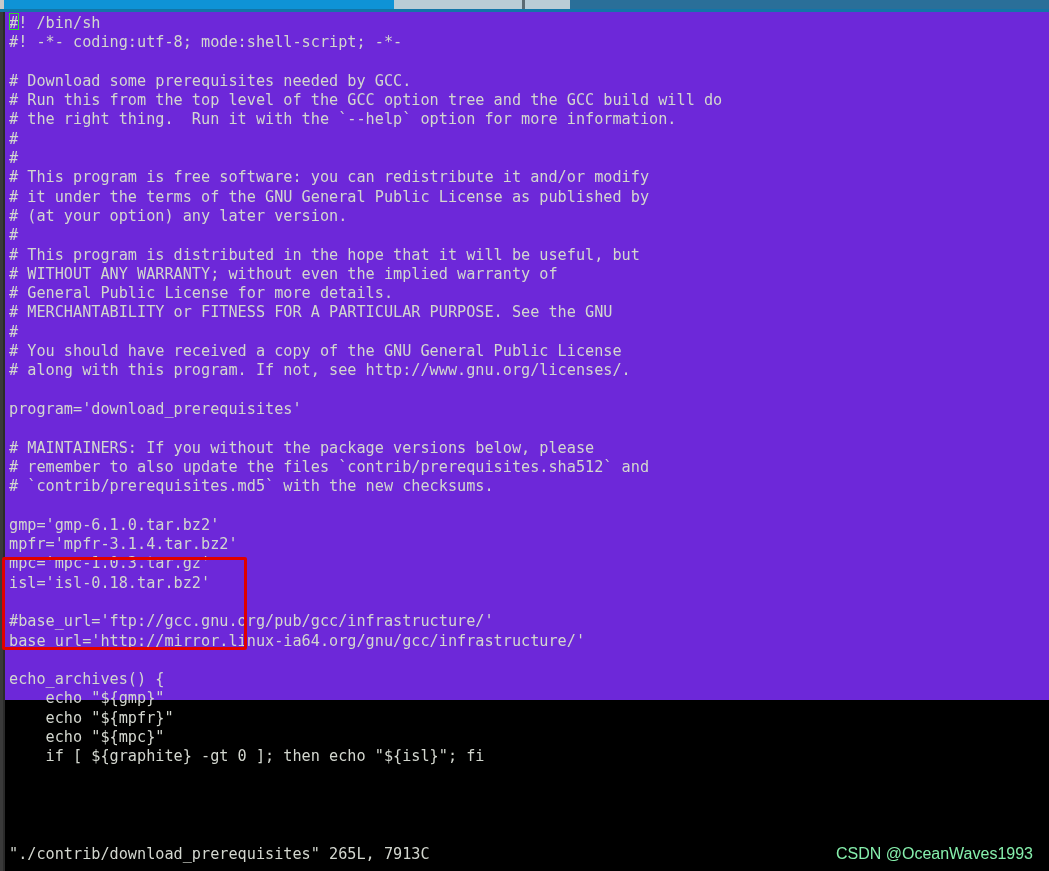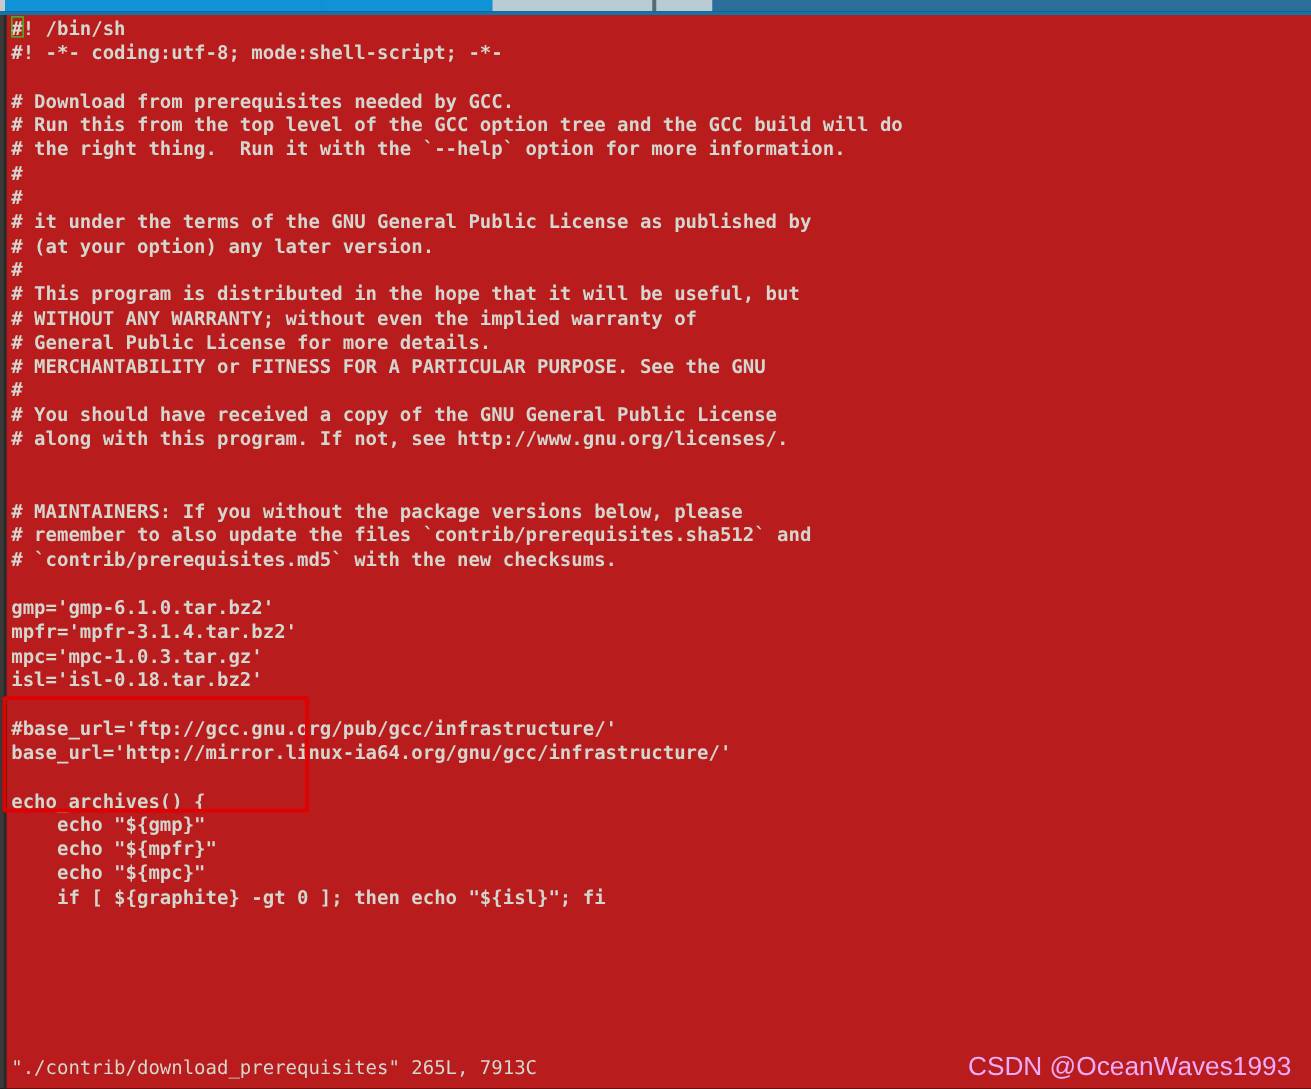--- a/index.html
+++ b/index.html
@@ -80,25 +80,24 @@
     height: 859px;
     background: #2b2b2b;
     z-index: 21;
   }
 
   
   #terminal {
     position: absolute;
     left: 5px; top: 12px;
     width: 1044px;
-    height: 859px;
-    background: #b91c1c;
+    height: 688px;
+    background: #6d28d9;
     padding: 2px 0 0 4px;
     z-index: 10;
-    font-weight: bold;
   }
 
   .code-line {
     font-family: "DejaVu Sans Mono", monospace;
     font-size: 15.2px;
     line-height: 19.3px;
     color: #d3d7cf;
     white-space: pre;
     letter-spacing: 0px;
     height: 19.3px;
@@ -141,23 +140,23 @@
     white-space: pre;
     z-index: 26;
   }
 
   
   #watermark {
     position: absolute;
     right: 16px;
     top: 842px;
     font-family: "Liberation Sans", sans-serif;
-    font-size: 21px;
+    font-size: 16px;
     line-height: 24px;
-    color: #f0abfc;
+    color: #86efac;
     white-space: pre;
     z-index: 27;
   }
 </style>
 </head>
 <body>
 
 <div id="topbar">
   <div class="seg-edge-left"></div>
   <div class="seg-active"></div>
@@ -172,36 +171,38 @@
 <div id="left-strip"></div>
 <div id="left-strip-inner"></div>
 
 <div id="terminal">
 
   <div class="code-line" id="line-0">#! /bin/sh</div>
   <div id="cursor-box"></div>
 
   <div class="code-line">#! -*- coding:utf-8; mode:shell-script; -*-</div>
   <div class="code-line"></div>
-  <div class="code-line"># Download from prerequisites needed by GCC.</div>
+  <div class="code-line"># Download some prerequisites needed by GCC.</div>
   <div class="code-line"># Run this from the top level of the GCC option tree and the GCC build will do</div>
   <div class="code-line"># the right thing.  Run it with the `--help` option for more information.</div>
   <div class="code-line">#</div>
   <div class="code-line">#</div>
+  <div class="code-line"># This program is free software: you can redistribute it and/or modify</div>
   <div class="code-line"># it under the terms of the GNU General Public License as published by</div>
   <div class="code-line"># (at your option) any later version.</div>
   <div class="code-line">#</div>
   <div class="code-line"># This program is distributed in the hope that it will be useful, but</div>
   <div class="code-line"># WITHOUT ANY WARRANTY; without even the implied warranty of</div>
   <div class="code-line"># General Public License for more details.</div>
   <div class="code-line"># MERCHANTABILITY or FITNESS FOR A PARTICULAR PURPOSE. See the GNU</div>
   <div class="code-line">#</div>
   <div class="code-line"># You should have received a copy of the GNU General Public License</div>
   <div class="code-line"># along with this program. If not, see http://www.gnu.org/licenses/.</div>
   <div class="code-line"></div>
+  <div class="code-line">program='download_prerequisites'</div>
   <div class="code-line"></div>
   <div class="code-line"># MAINTAINERS: If you without the package versions below, please</div>
   <div class="code-line"># remember to also update the files `contrib/prerequisites.sha512` and</div>
   <div class="code-line"># `contrib/prerequisites.md5` with the new checksums.</div>
   <div class="code-line"></div>
   <div class="code-line">gmp='gmp-6.1.0.tar.bz2'</div>
   <div class="code-line">mpfr='mpfr-3.1.4.tar.bz2'</div>
   <div class="code-line">mpc='mpc-1.0.3.tar.gz'</div>
   <div class="code-line">isl='isl-0.18.tar.bz2'</div>
   <div class="code-line"></div>

